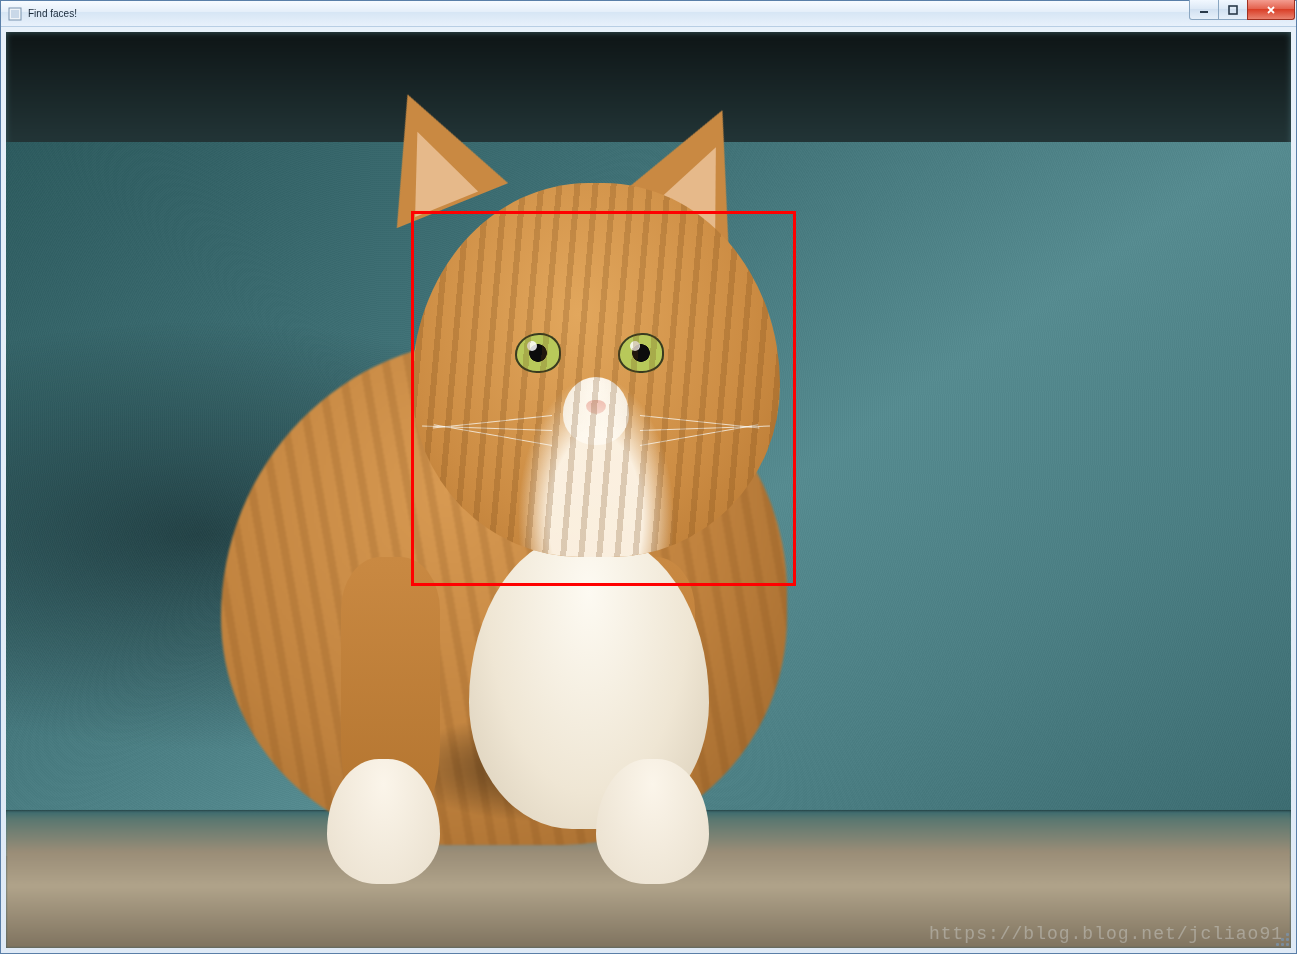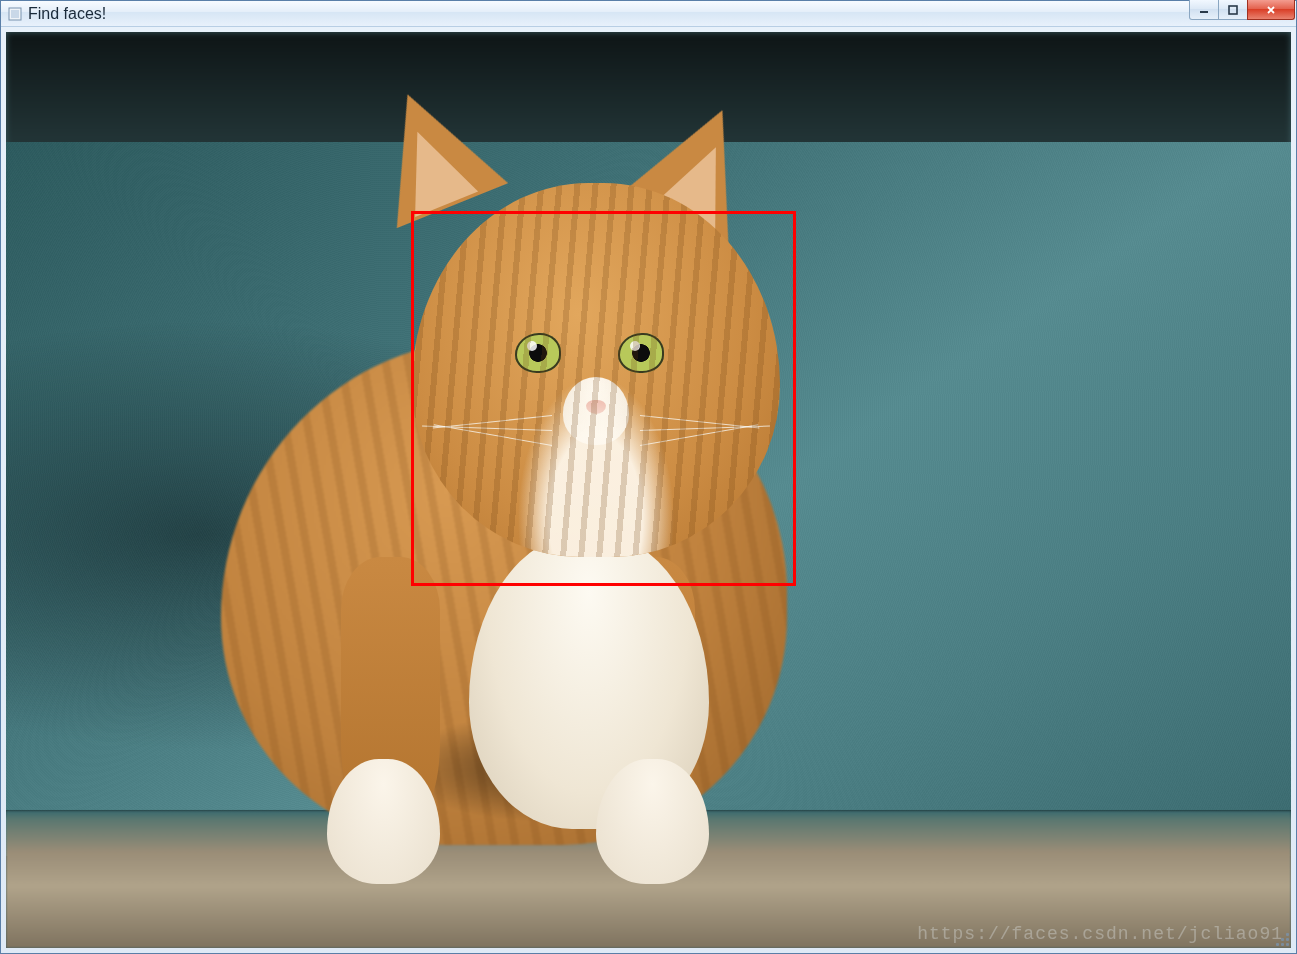--- a/index.html
+++ b/index.html
@@ -36,21 +36,21 @@
       width: 16px;
       height: 16px;
       margin-right: 5px;
       display: flex;
       align-items: center;
       justify-content: center;
     }
     .app-icon svg { display: block; }
     .title-text {
       color: #1a2a3a;
-      font-size: 16px;
+      font-size: 10px;
       flex: 0 0 auto;
     }
     .window-controls {
       position: absolute;
       right: 1px;
       top: -1px;
       display: flex;
       align-items: flex-start;
     }
     .win-btn {
@@ -309,21 +309,21 @@
           </div>
           <div class="paw left"></div>
           <div class="paw right"></div>
         </div>
       </div>
 
       <div id="detections-layer">
           <div class="detection-box" style="left: 31.5%; top: 19.5%; width: 30%; height: 41%; border-color: rgb(255, 0, 0);"></div>
         </div>
 
-      <div class="watermark">https://faces.csdn.net/jcliao91</div>
+      <div class="watermark">https://blog.blog.net/jcliao91</div>
 
       <div class="resize-grip">
         <span style="right:0;bottom:0;"></span>
         <span style="right:5px;bottom:0;"></span>
         <span style="right:10px;bottom:0;"></span>
         <span style="right:0;bottom:5px;"></span>
         <span style="right:5px;bottom:5px;"></span>
         <span style="right:0;bottom:10px;"></span>
       </div>
     </div>

